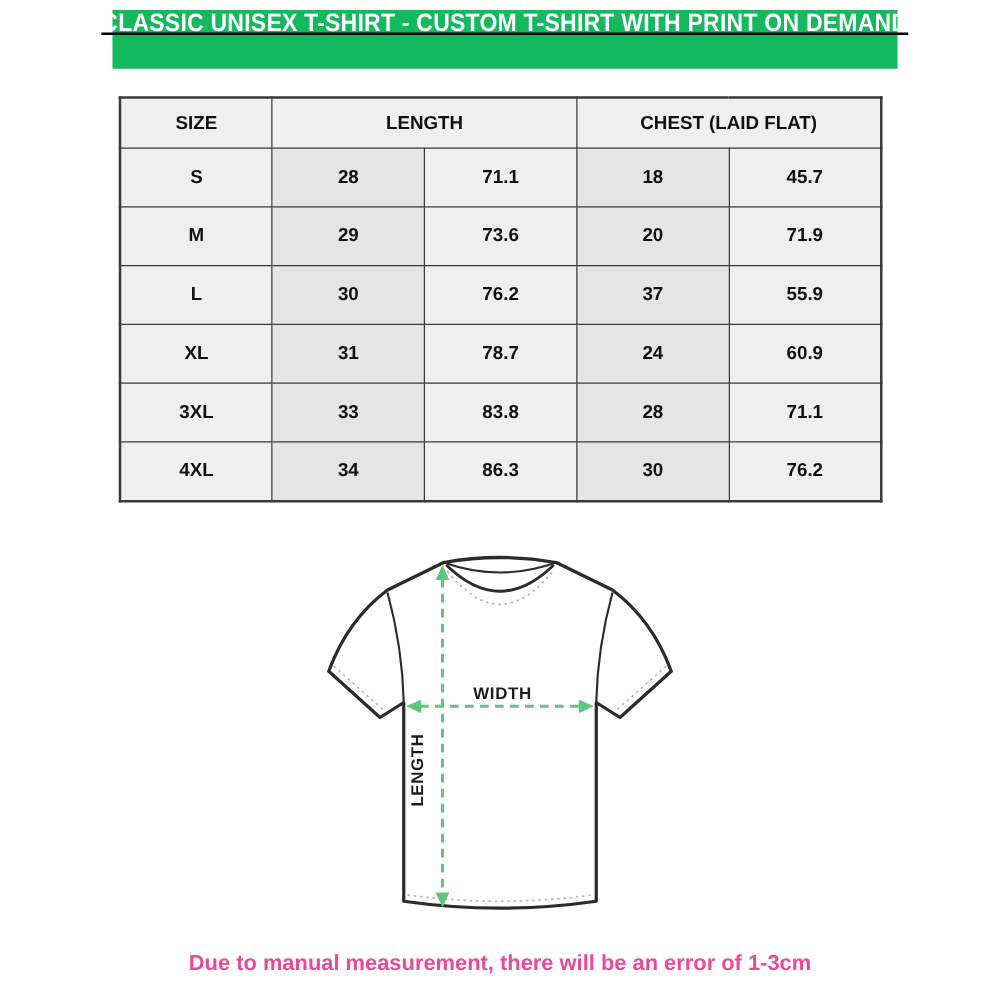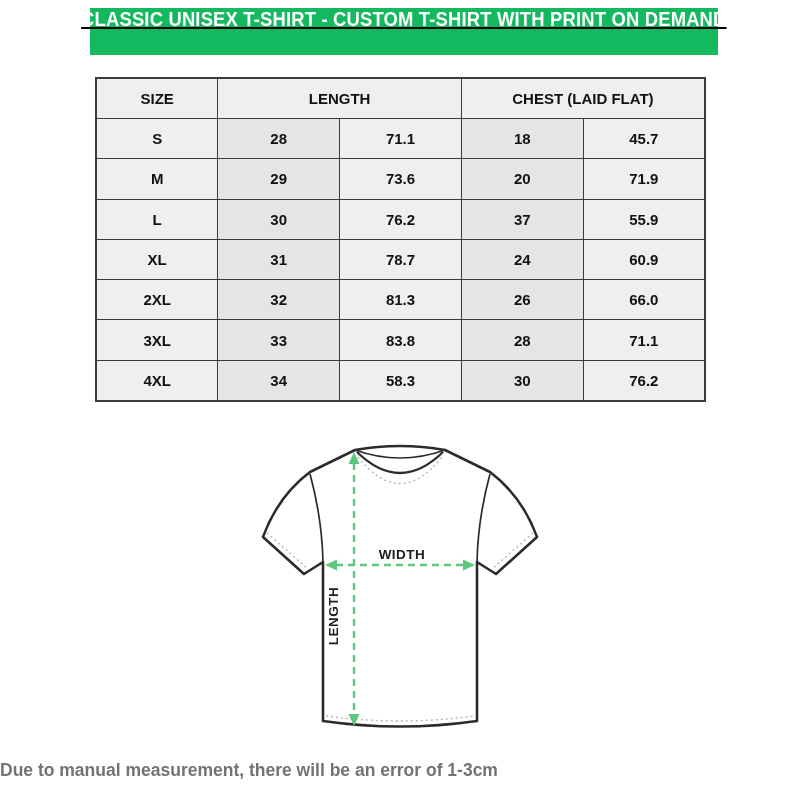--- a/index.html
+++ b/index.html
@@ -31,22 +31,22 @@
   
   .diagram{position:absolute;left:249px;top:438px;width:302px;height:305px;}
   .shirt-line{fill:#ffffff;stroke:#2b2b2b;stroke-width:2.6;stroke-linejoin:round;}
   .seam{fill:none;stroke:#2b2b2b;stroke-width:1.7;}
   .stitch{fill:none;stroke:#b3b3b3;stroke-width:1.3;stroke-dasharray:2 3;}
   .arrow-dash{fill:none;stroke:#5ec77d;stroke-width:2.4;stroke-dasharray:7 5;}
   .arrow-head{fill:#5ec77d;stroke:none;}
   .dim-label{fill:#1c1c1c;font-family:"Liberation Sans",sans-serif;font-weight:bold;font-size:13.5px;letter-spacing:.5px;}
   
   .note{
-    position:absolute;left:0;top:760px;width:100%;
-    color:#737373;font-weight:bold;font-size:17.5px;
+    position:absolute;left:0;top:760px;width:100%;text-align:center;
+    color:#ec4899;font-weight:bold;font-size:17.5px;
   }
 </style>
 </head>
 <body>
 
 <div id="canvas">
 
   <div class="banner">
     <span>CLASSIC UNISEX T-SHIRT - CUSTOM T-SHIRT WITH PRINT ON DEMAND</span>
   </div>
@@ -87,37 +87,30 @@
         <td class="cell-gray">55.9</td>
       </tr>
       <tr>
         <td class="cell-gray">XL</td>
         <td class="cell-white">31</td>
         <td class="cell-gray">78.7</td>
         <td class="cell-white">24</td>
         <td class="cell-gray">60.9</td>
       </tr>
       <tr>
-        <td class="cell-gray">2XL</td>
-        <td class="cell-white">32</td>
-        <td class="cell-gray">81.3</td>
-        <td class="cell-white">26</td>
-        <td class="cell-gray">66.0</td>
-      </tr>
-      <tr>
         <td class="cell-gray">3XL</td>
         <td class="cell-white">33</td>
         <td class="cell-gray">83.8</td>
         <td class="cell-white">28</td>
         <td class="cell-gray">71.1</td>
       </tr>
       <tr>
         <td class="cell-gray">4XL</td>
         <td class="cell-white">34</td>
-        <td class="cell-gray">58.3</td>
+        <td class="cell-gray">86.3</td>
         <td class="cell-white">30</td>
         <td class="cell-gray">76.2</td>
       </tr>
     </tbody>
   </table>
 
   <svg class="diagram" viewBox="0 0 302 305">
 
     <path class="shirt-line" d="M 106,12
          Q 151,4 196,12

